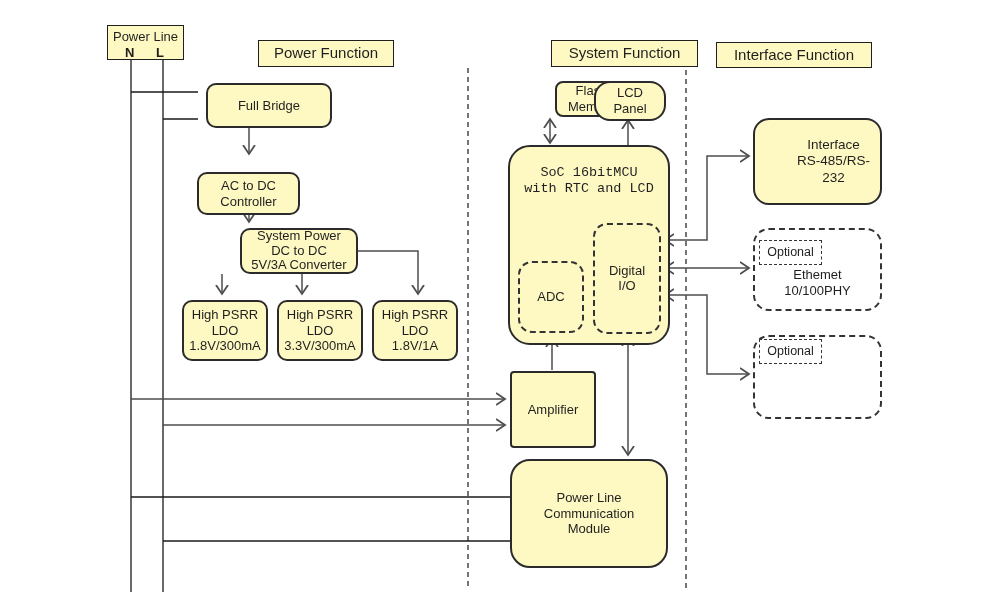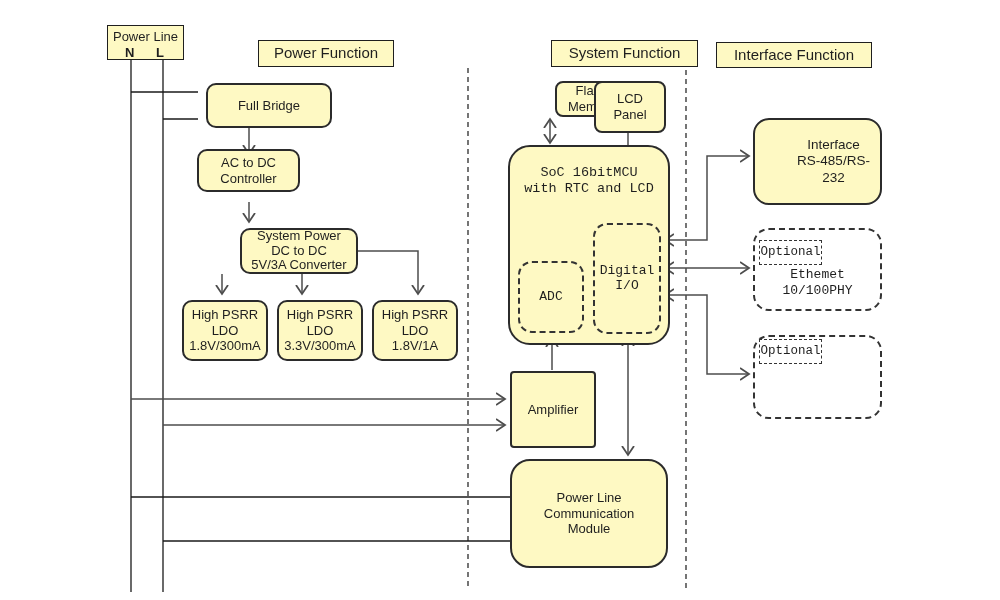--- a/index.html
+++ b/index.html
@@ -8,21 +8,21 @@
     font-family:"Liberation Sans", sans-serif;color:#1f1f1f;overflow:hidden;
   }
   #wires{position:absolute;left:0;top:0;width:1000px;height:600px;z-index:0;}
   .box{
     position:absolute;z-index:1;background:#fef9c3;box-sizing:border-box;
     display:flex;align-items:center;justify-content:center;text-align:center;
     white-space:pre-line;line-height:1.22;font-size:13px;
   }
   .tbox{border:1.5px solid #1f1f1f;font-size:15px;z-index:2;}
   .rbox{border:2px solid #2b2b2b;border-radius:10px;}
-  .dbox{border:2px dashed #333333;background:transparent;font-family:Liberation Mono, monospace;}
+  .dbox{border:2px dashed #333333;background:transparent;}
   .optbox{
     position:absolute;border:1.5px dashed #333333;background:#ffffff;
     font-size:12.5px;display:flex;align-items:center;justify-content:center;z-index:2;
   }
   .toplabel{align-items:flex-start;font-family:Liberation Mono, monospace;}
   .plbox{border:1.5px solid #1f1f1f;flex-direction:column;justify-content:flex-start;padding-top:3px;}
   .plrow{position:relative;width:100%;height:16px;font-weight:bold;}
   .plrow span{position:absolute;top:0;}
 </style>
 </head>
@@ -78,38 +78,38 @@
 
   <div class="box plbox" style="left:107px;top:25px;width:77px;height:35px;z-index:2;">
     <div>Power Line</div>
     <div class="plrow">
       <span style="left:17px;">N</span>
       <span style="left:48px;">L</span>
     </div>
   </div>
 
   <div class="box rbox" style="left:206px;top:83px;width:126px;height:45px;">Full Bridge</div>
-  <div class="box rbox" style="left:197px;top:149px;width:103px;height:43px;">AC to DC
+  <div class="box rbox" style="left:197px;top:172px;width:103px;height:43px;">AC to DC
 Controller</div>
   <div class="box rbox" style="left:196px;top:228px;width:118px;height:46px;line-height:1.12;margin-left:44px;">System Power
 DC to DC
 5V/3A Converter</div>
   <div class="box rbox" style="left:182px;top:300px;width:86px;height:61px;line-height:1.2;">High PSRR
 LDO
 1.8V/300mA</div>
   <div class="box rbox" style="left:277px;top:300px;width:86px;height:61px;line-height:1.2;">High PSRR
 LDO
 3.3V/300mA</div>
   <div class="box rbox" style="left:372px;top:300px;width:86px;height:61px;line-height:1.2;">High PSRR
 LDO
 1.8V/1A</div>
 
   <div class="box rbox" style="left:511px;top:81px;width:73px;height:36px;border-radius:8px;margin-left:44px;">Flash
 Memory</div>
-  <div class="box rbox" style="left:594px;top:81px;width:72px;height:52px;border-radius:8px;">LCD
+  <div class="box rbox" style="left:594px;top:81px;width:72px;height:40px;border-radius:16px;">LCD
 Panel</div>
   <div class="box rbox toplabel" style="left:508px;top:145px;width:162px;height:200px;border-radius:22px;padding-top:18px;font-size:13.5px;">SoC 16bitMCU
 with RTC and LCD</div>
   <div class="box dbox" style="left:518px;top:261px;width:66px;height:72px;border-radius:14px;z-index:2;">ADC</div>
   <div class="box dbox" style="left:593px;top:223px;width:68px;height:111px;border-radius:14px;z-index:2;line-height:1.1;">Digital
 I/O</div>
   <div class="box rbox" style="left:510px;top:371px;width:86px;height:77px;border-radius:4px;">Amplifier</div>
   <div class="box rbox" style="left:510px;top:459px;width:158px;height:109px;border-radius:20px;">Power Line
 Communication
 Module</div>

